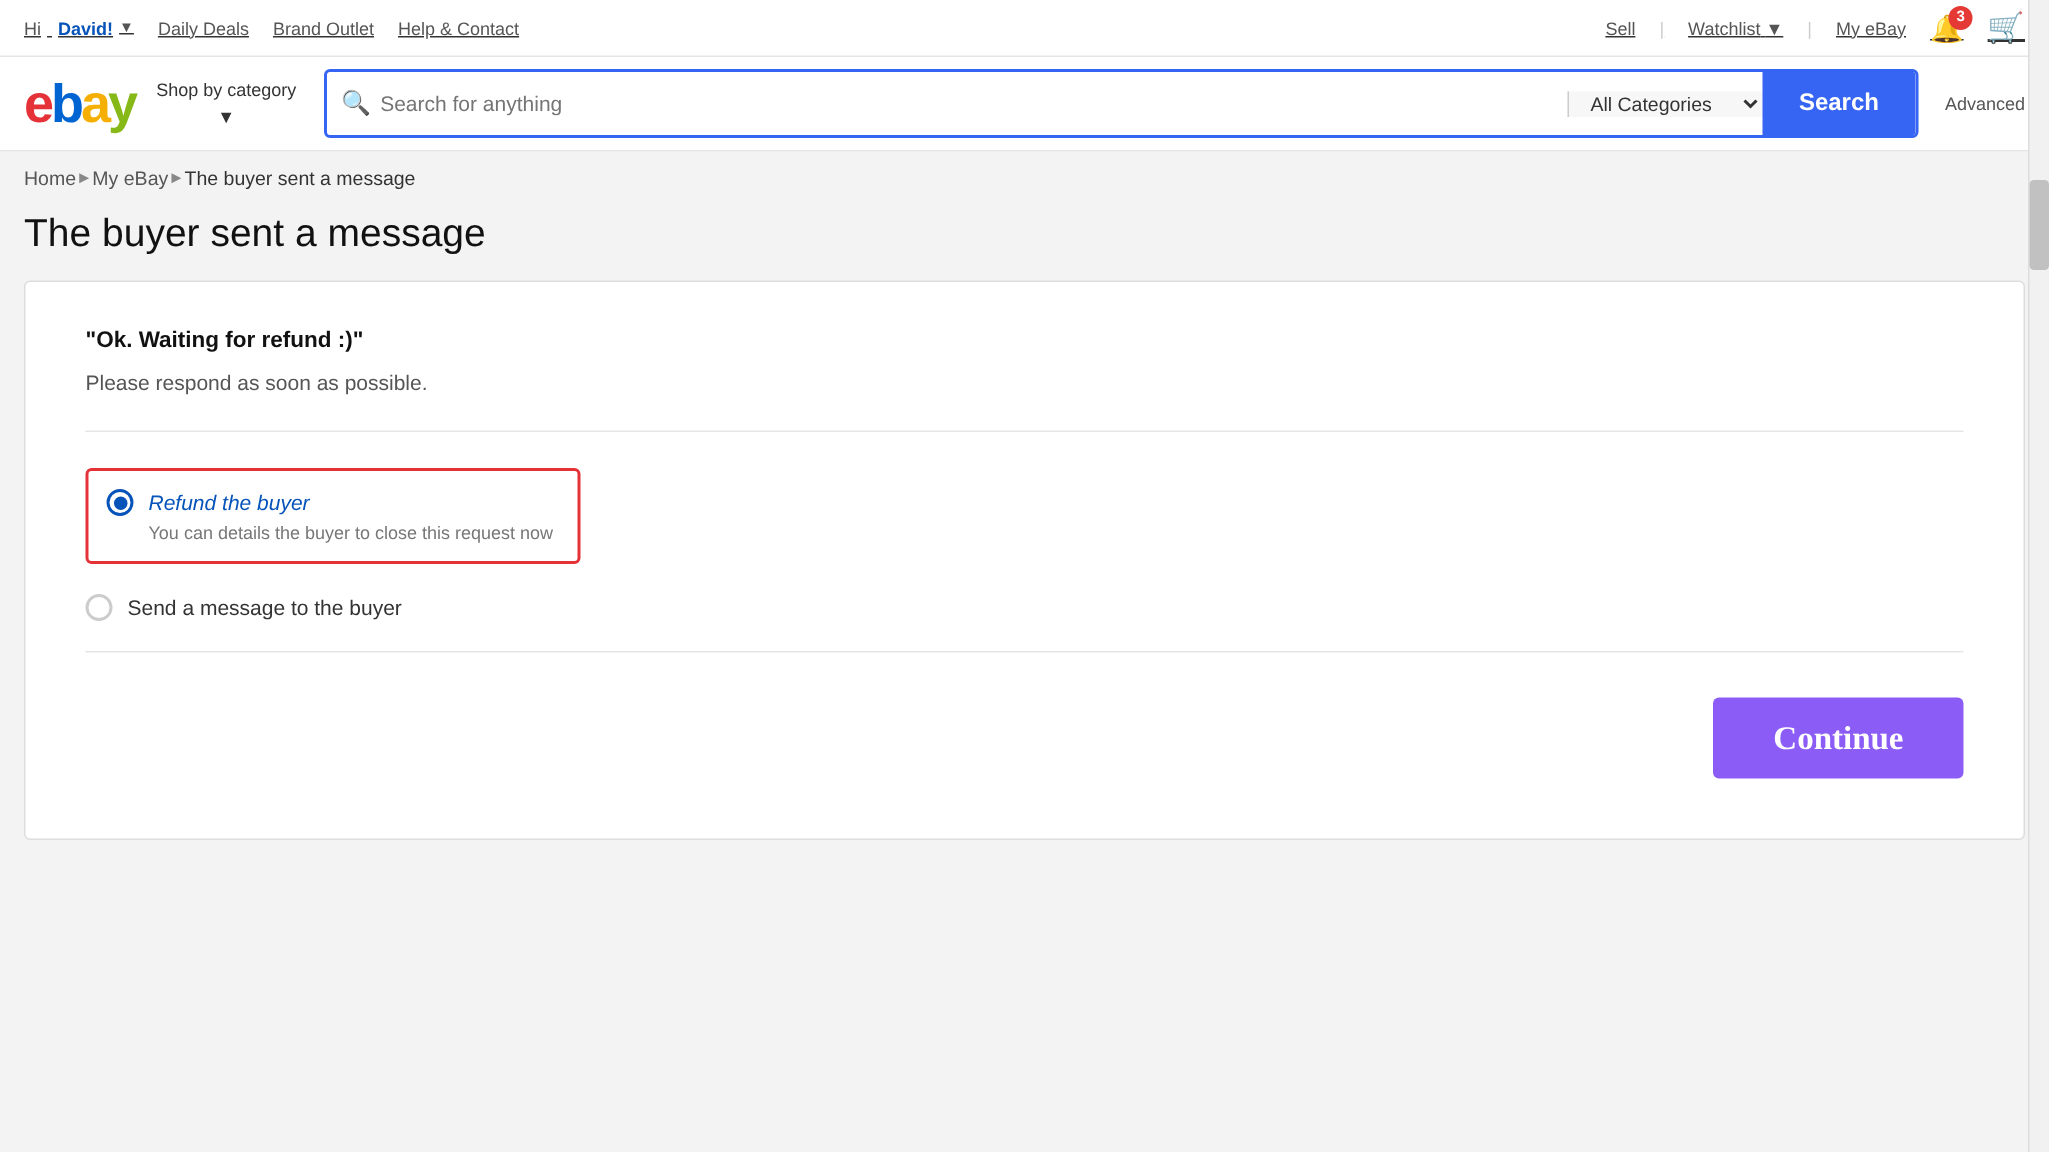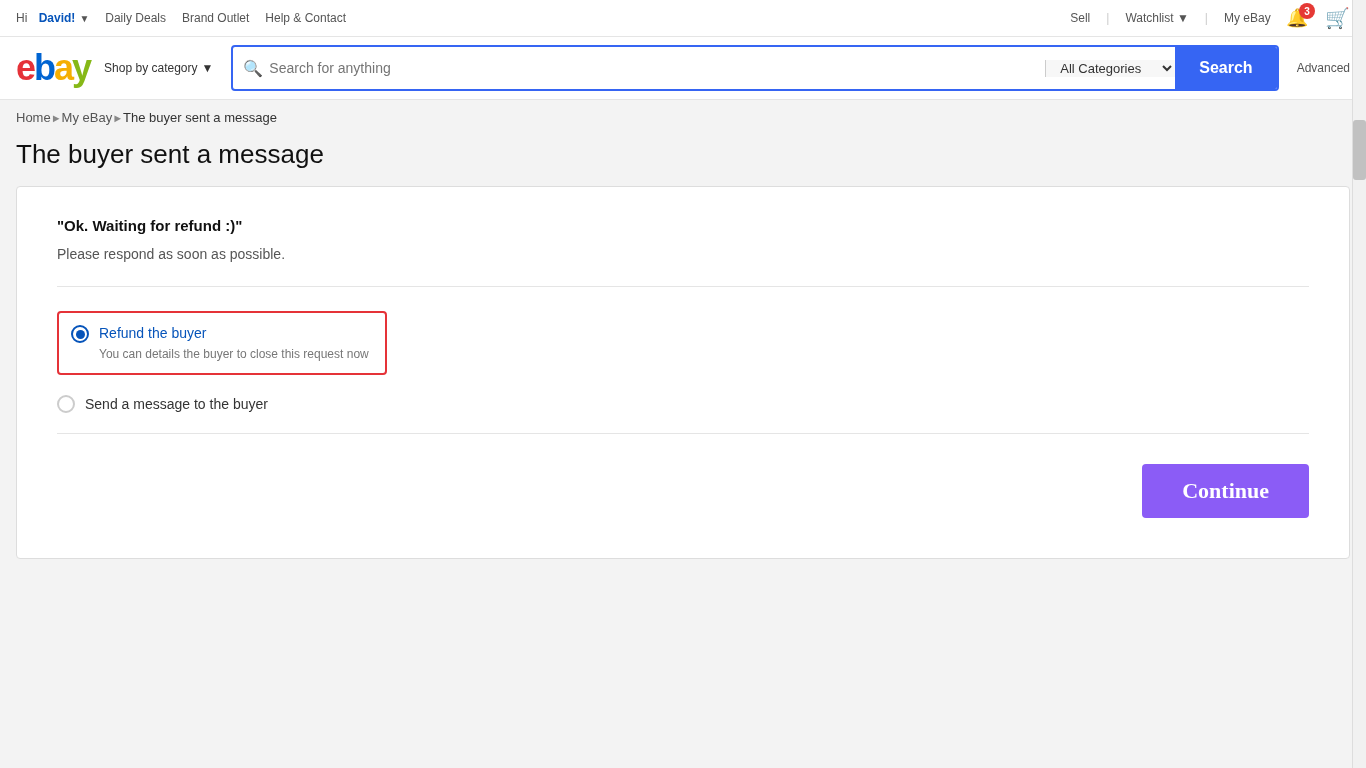--- a/index.html
+++ b/index.html
@@ -7,20 +7,21 @@
 
     
     .top-bar {
       background: #fff;
       padding: 6px 16px;
       display: flex;
       align-items: center;
       justify-content: space-between;
       border-bottom: 1px solid #e5e5e5;
       font-size: 12px;
+      text-decoration: underline;
     }
     .top-bar-left { display: flex; align-items: center; gap: 16px; color: #555; }
     .top-bar-left a { color: #555; text-decoration: none; }
     .hi-user { display: flex; align-items: center; gap: 4px; }
     .dropdown-arrow { font-size: 10px; }
     .top-bar-right { display: flex; align-items: center; gap: 16px; color: #555; }
     .top-bar-right a { color: #555; text-decoration: none; }
     .separator { color: #ccc; }
     .notification-wrapper { position: relative; display: inline-flex; align-items: center; }
     .notification-bell { font-size: 18px; color: #333; }
@@ -50,21 +51,21 @@
       line-height: 1;
     }
     .logo-e { color: #e53238; }
     .logo-b { color: #0064d2; }
     .logo-a { color: #f5af02; }
     .logo-y { color: #86b817; }
 
     .shop-by {
       display: flex; align-items: center; gap: 4px;
       font-size: 12px; color: #333; cursor: pointer;
-      white-space: nowrap; margin-left: 4px;
+      white-space: nowrap; margin-left: 4px; flex-direction: column;
     }
 
     .search-bar {
       display: flex; flex: 1; align-items: center;
       border: 2px solid #3665f3; border-radius: 4px;
       overflow: hidden; margin: 0 8px;
     }
     .search-input-wrapper {
       display: flex; align-items: center; flex: 1;
       padding: 0 10px; background: #fff;
@@ -163,21 +164,21 @@
     .selected-option-box {
       border: 2px solid #e53238;
       border-radius: 4px;
       padding: 12px 16px 12px 12px;
       display: inline-flex;
       flex-direction: column;
       margin-bottom: 20px;
       background: #fff;
     }
     .selected-option-box .option-item-row {
-      display: flex; align-items: flex-start; gap: 10px;
+      display: flex; align-items: center; gap: 10px; font-style: italic;
     }
 
     
     .radio-btn {
       width: 18px; height: 18px;
       border-radius: 50%;
       border: 2px solid #ccc;
       background: #fff;
       flex-shrink: 0;
       display: flex; align-items: center; justify-content: center;

